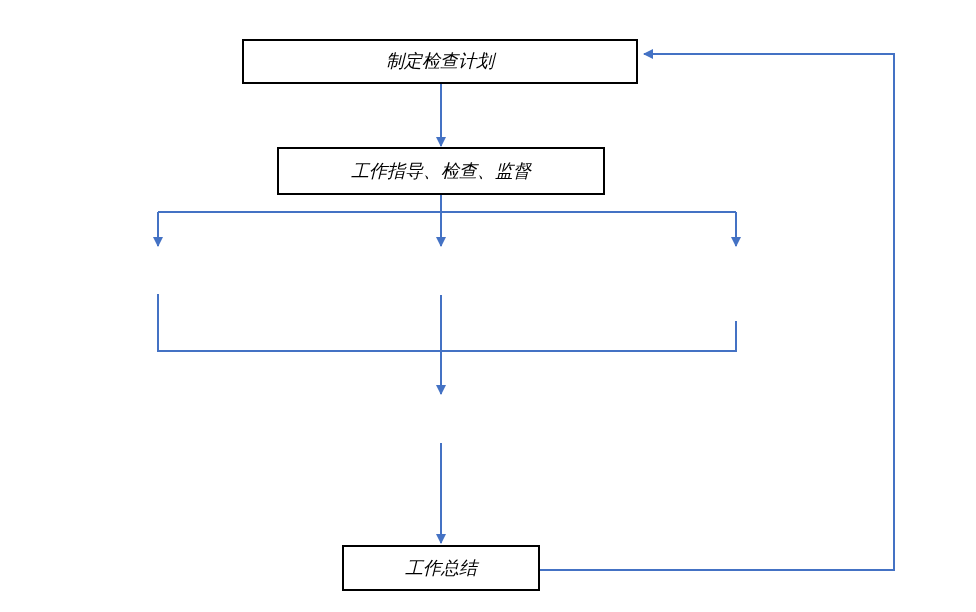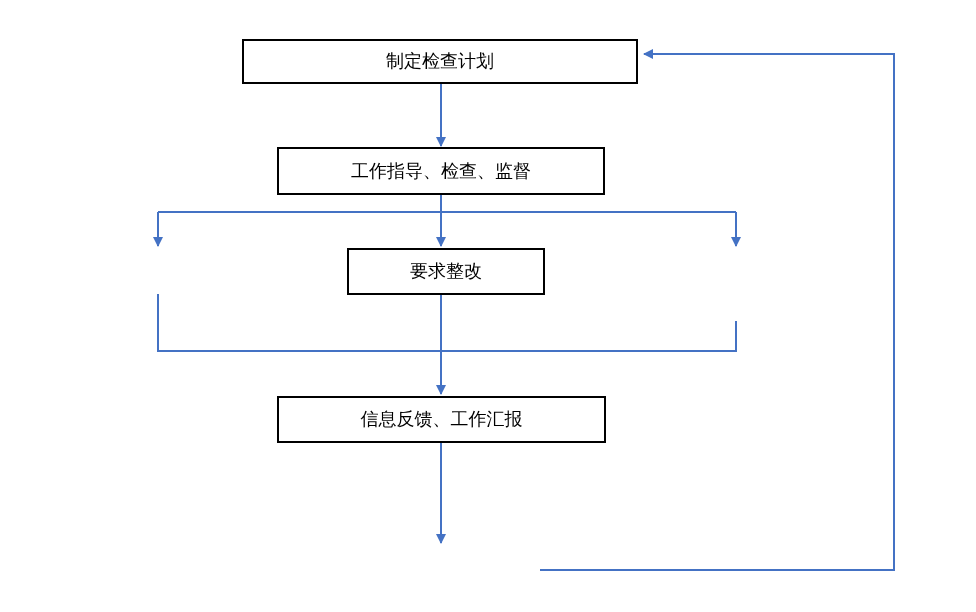--- a/index.html
+++ b/index.html
@@ -33,20 +33,21 @@
     background: var(--node-fill);
     border: 2px solid var(--node-border);
     display: flex;
     align-items: center;
     justify-content: center;
     text-align: center;
     font-size: 18px;
     line-height: 27px;
     color: #000;
     padding: 0 4px;
+    font-style: italic;
   }
   .n-plan        { left: 242px; top: 39px;  width: 396px; height: 45px; }
   .n-guidance    { left: 277px; top: 147px; width: 328px; height: 48px; }
   .n-communicate { left: 63px;  top: 248px; width: 200px; height: 46px; }
   .n-rectify     { left: 347px; top: 248px; width: 198px; height: 47px; }
   .n-punish      { left: 639px; top: 248px; width: 198px; height: 73px; }
   .n-report      { left: 277px; top: 396px; width: 329px; height: 47px; }
   .n-summary     { left: 342px; top: 545px; width: 198px; height: 46px; }
 </style>
 </head>
@@ -80,23 +81,20 @@
 
   <div class="node n-plan">
     <span>制定检查计划</span>
   </div>
 
   <div class="node n-guidance">
     <span>工作指导、检查、监督</span>
   </div>
 
 
-  <div class="node n-rectify">
-    <span>要求整改</span>
-  </div>
 
 
-  <div class="node n-report">
-    <span>信息反馈、工作汇报</span>
+
+  <div class="node n-summary">
+    <span>工作总结</span>
   </div>
-
 
 </div>
 
 </body></html>

